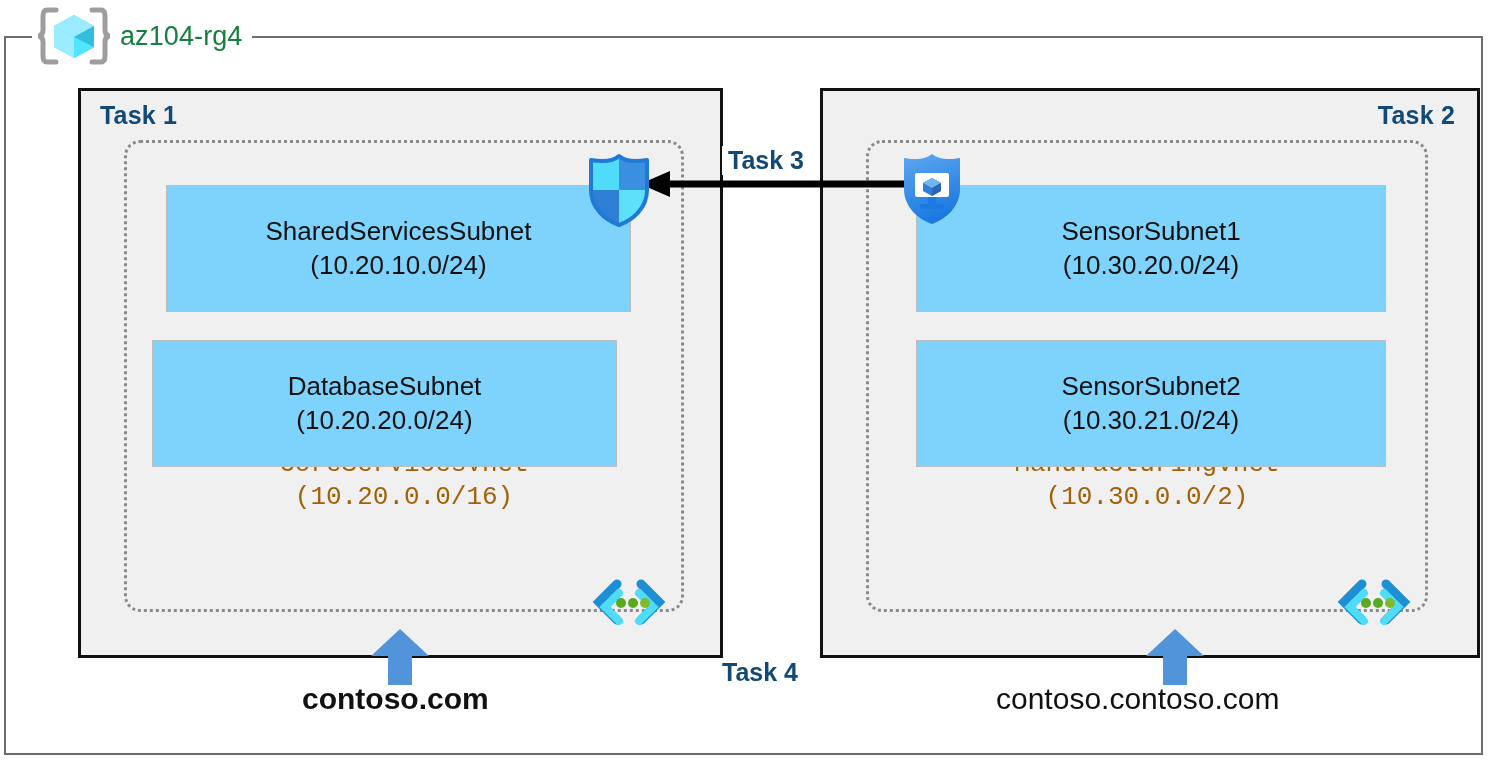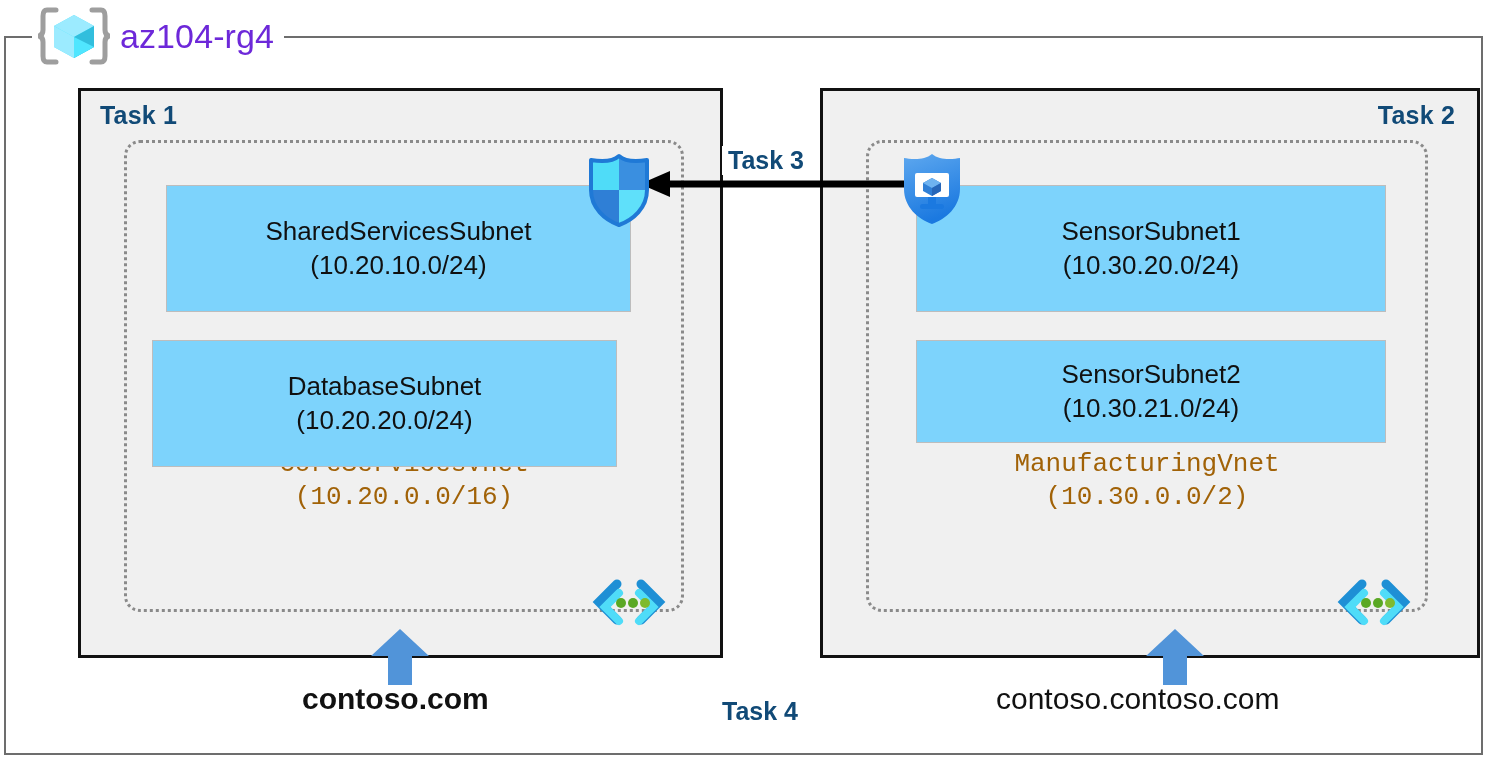--- a/index.html
+++ b/index.html
@@ -11,21 +11,21 @@
   
   #rg-frame{
     position:absolute;left:4px;top:36px;width:1479px;height:719px;
     border:2px solid #6d6d6d;box-sizing:border-box;background:transparent;
   }
   #rg-header{
     position:absolute;left:32px;top:2px;height:68px;
     display:flex;align-items:center;gap:10px;background:#ffffff;
     padding:0 10px 0 6px;z-index:6;
   }
-  #rg-title{font-size:34px;color:#6d28d9;white-space:nowrap;letter-spacing:.1px;}
+  #rg-title{font-size:27px;color:#15803d;white-space:nowrap;letter-spacing:.1px;}
   .rg-icon{width:72px;height:60px;display:block;}
   
   .task-panel{
     position:absolute;background:#f0f0f0;border:3px solid #111111;
     box-sizing:border-box;
   }
   #panel-task1{left:78px;top:88px;width:645px;height:570px;}
   #panel-task2{left:820px;top:88px;width:660px;height:570px;}
   .task-label{
     position:absolute;top:10px;font-size:25px;font-weight:bold;color:#114a77;
@@ -49,35 +49,35 @@
   
   .subnet{
     position:absolute;background:#7dd3fc;border:1px solid #bdbdbd;
     box-sizing:border-box;display:flex;flex-direction:column;
     align-items:center;justify-content:center;
     font-size:26px;line-height:1.28;color:#101010;text-align:center;
   }
   #subnet-shared{left:166px;top:185px;width:465px;height:127px;}
   #subnet-db{left:152px;top:340px;width:465px;height:127px;}
   #subnet-sensor1{left:916px;top:185px;width:470px;height:127px;align-items:center;}
-  #subnet-sensor2{left:916px;top:340px;width:470px;height:103px;}
+  #subnet-sensor2{left:916px;top:340px;width:470px;height:127px;}
   
   .float-icon{position:absolute;z-index:5;}
   #icon-shield-nsg{left:583px;top:152px;width:72px;height:76px;}
   #icon-vm-shield{left:895px;top:150px;width:74px;height:78px;}
   #icon-vnet-left{left:591px;top:578px;width:76px;height:48px;}
   #icon-vnet-right{left:1336px;top:578px;width:76px;height:48px;}
   
   #peer-arrow{position:absolute;left:640px;top:168px;width:278px;height:32px;z-index:4;}
   #label-task3{
     position:absolute;left:722px;top:146px;font-size:25px;font-weight:bold;
     color:#114a77;background:#ffffff;padding:0 6px;z-index:5;
   }
   #label-task4{
-    position:absolute;left:722px;top:697px;font-size:25px;font-weight:bold;
+    position:absolute;left:722px;top:658px;font-size:25px;font-weight:bold;
     color:#114a77;z-index:5;
   }
   
   .dns-arrow{position:absolute;width:58px;height:56px;z-index:5;}
   #dns-arrow-left{left:371px;top:629px;}
   #dns-arrow-right{left:1146px;top:629px;}
   .dns-label{position:absolute;font-size:30px;color:#111;white-space:nowrap;z-index:5;}
   #dns-label-left{left:302px;top:682px;font-weight:bold;}
   #dns-label-right{left:996px;top:682px;}
 </style>

